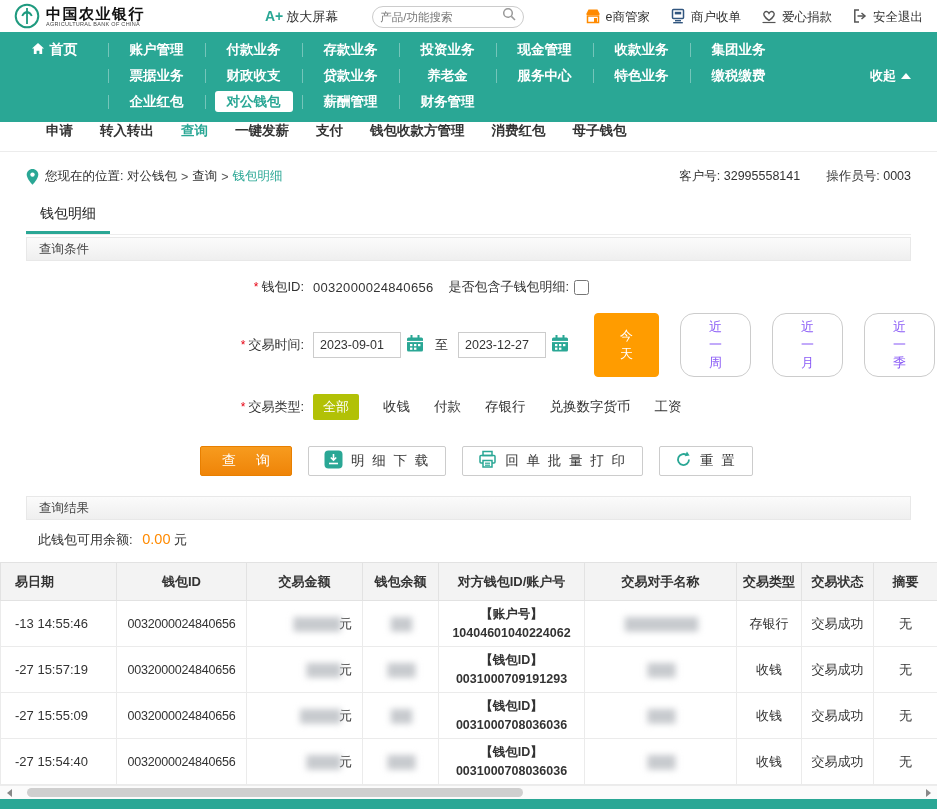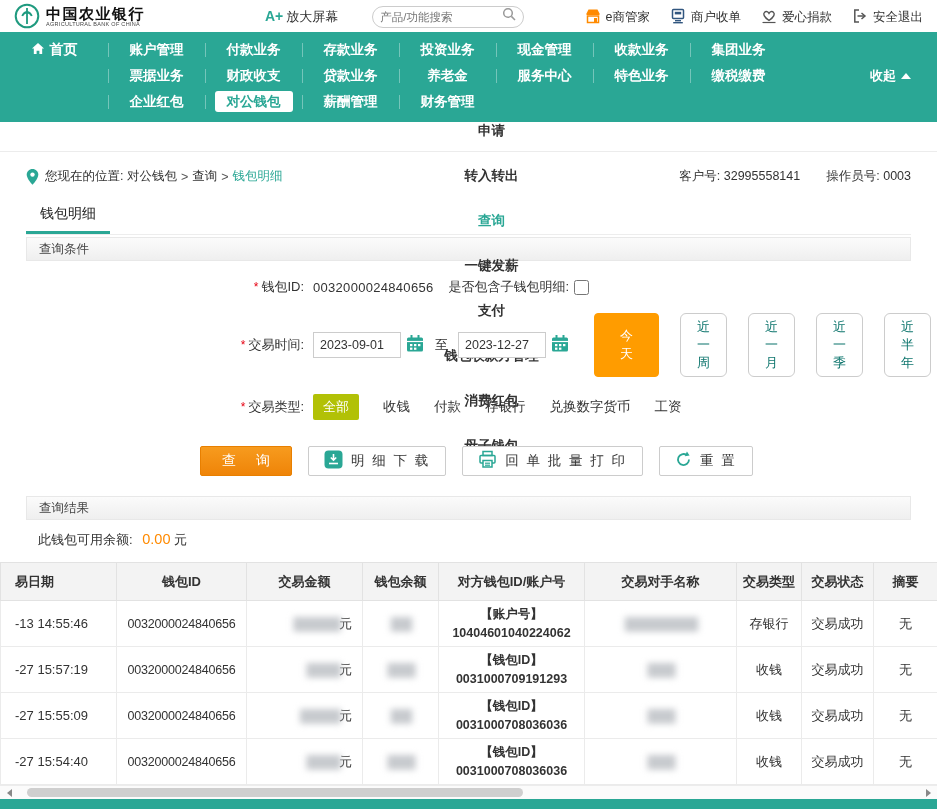--- a/index.html
+++ b/index.html
@@ -34,22 +34,22 @@
   .nav-home{color:#fff; font-weight:bold; font-size:14px; display:inline-flex; align-items:center; gap:5px;}
   .nav-cell{width:97px; text-align:center; position:relative; height:26px; line-height:26px;}
   .nav-cell a{color:#fff; font-size:13.5px; font-weight:600;}
   .nav-cell.sep::before{content:""; position:absolute; left:0; top:6px; height:14px; width:1px; background:rgba(255,255,255,.35);}
   .pill{background:#fff; color:var(--teal) !important; padding:3px 12px; border-radius:3px; font-weight:bold;}
   .nav-end{margin-left:auto; padding-right:26px;}
   .nav-collapse{color:#fff; font-size:13px; font-weight:600; display:inline-flex; align-items:center; gap:5px;}
   .tri-up{width:0; height:0; border-left:5px solid transparent; border-right:5px solid transparent; border-bottom:6px solid #fff; display:inline-block;}
 
   
-  .subnav{display:flex; align-items:center; gap:27px; padding-left:46px; height:30px;
-    border-bottom:1px solid #ececec; background:#fff;flex-direction:column;}
+  .subnav{display:flex; align-items:flex-start; gap:27px; padding-left:46px; height:30px;
+    border-bottom:1px solid #ececec; background:#fff;}
   .subnav span{font-size:13.5px; color:#333; font-weight:600; cursor:pointer; white-space:nowrap;}
   .subnav .active{color:var(--teal);}
 
   .content{padding:0 26px;}
 
   
   .crumb-row{margin-top:16px; display:flex; align-items:center; font-size:12.5px; color:#333;}
   .crumb-row .pin{margin-right:6px; display:inline-flex;}
   .crumb-right{margin-left:auto; display:flex; gap:26px;}
   .crumb-sep{margin:0 4px; color:#555;}
@@ -69,21 +69,21 @@
   .req{color:#e60012; margin-right:3px; font-size:12px;}
   .form-field{margin-left:9px; display:flex; align-items:center;}
   .plain-value{font-size:13px; color:#333; letter-spacing:.3px;}
   .sub-check-label{margin-left:15px; font-size:13px;}
   .sub-check{margin-left:5px; width:15px; height:15px; cursor:pointer;}
   .date-input{width:88px; height:26px; border:1px solid #ccc; padding:0 6px; font-size:12.5px; color:#333; outline:none;}
   .cal-btn{background:none; border:none; margin-left:4px; cursor:pointer; display:inline-flex; padding:0;}
   .to-sep{margin:0 10px; font-size:13px;}
   .range-btns{display:flex; gap:21px; margin-left:24px;}
   .btn-orange{background:#ff9c00; border:1px solid #ff9c00; color:#fff; font-size:13px; padding:4px 25px; border-radius:4px; cursor:pointer;}
-  .btn-plain{background:#fff; border:1px solid #ccc; color:#0f766e; font-size:13px; padding:4px 16px; border-radius:6px; cursor:pointer;}
+  .btn-plain{background:#fff; border:1px solid #ccc; color:#8b5cf6; font-size:13px; padding:4px 28px; border-radius:14px; cursor:pointer;}
   .type-active{background:var(--ygreen); color:#fff; font-size:13px; padding:4px 10px; border-radius:2px; cursor:pointer;}
   .type-opt{margin-left:24px; font-size:13.5px; color:#333; cursor:pointer;}
 
   
   .action-row{margin:26px 0 20px 174px; display:flex; align-items:center; gap:16px;}
   .btn-search{width:92px; height:30px; background:linear-gradient(#f79b1e,#ef8408); color:#fff; font-size:14px;
     border:1px solid #e87f00; border-radius:2px; letter-spacing:8px; padding-left:8px; cursor:pointer;}
   .btn-outline{height:30px; padding:0 15px; background:#fff; border:1px solid #ccc; border-radius:2px;
     display:inline-flex; align-items:center; gap:8px; font-size:13.5px; color:#333; cursor:pointer; letter-spacing:2px;}
 

